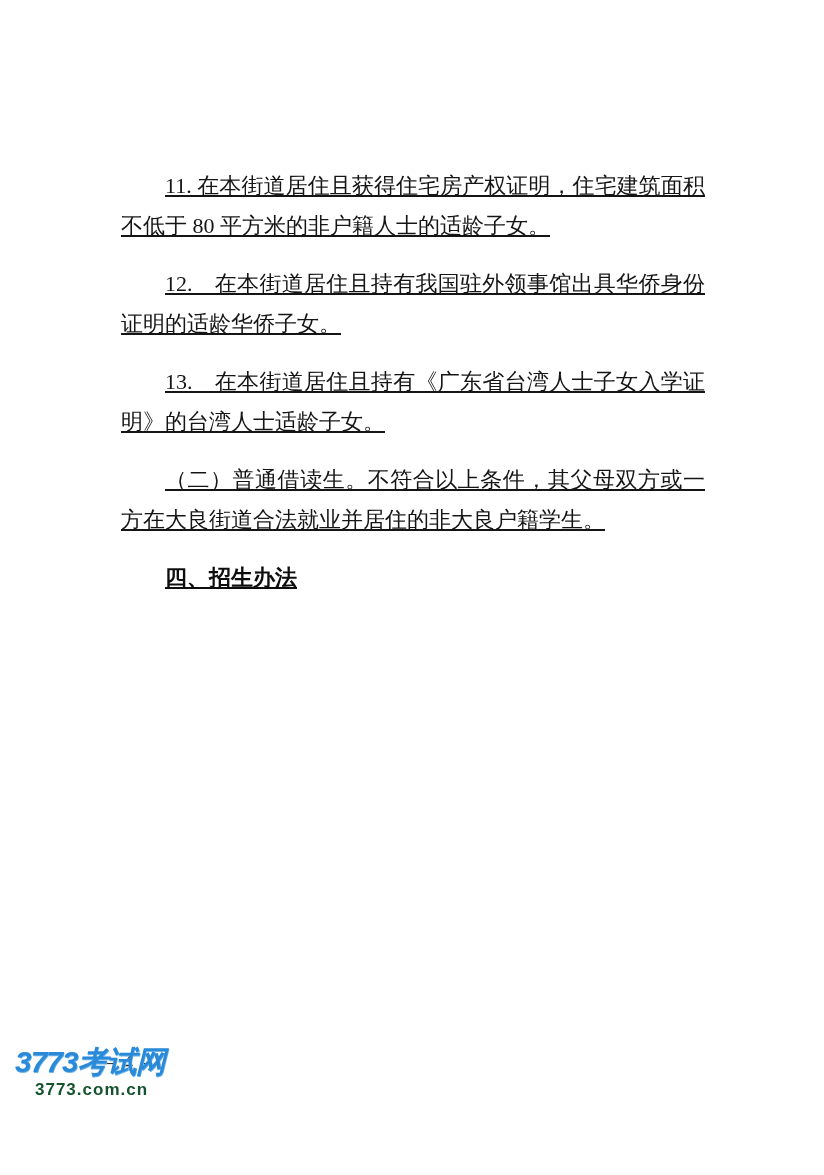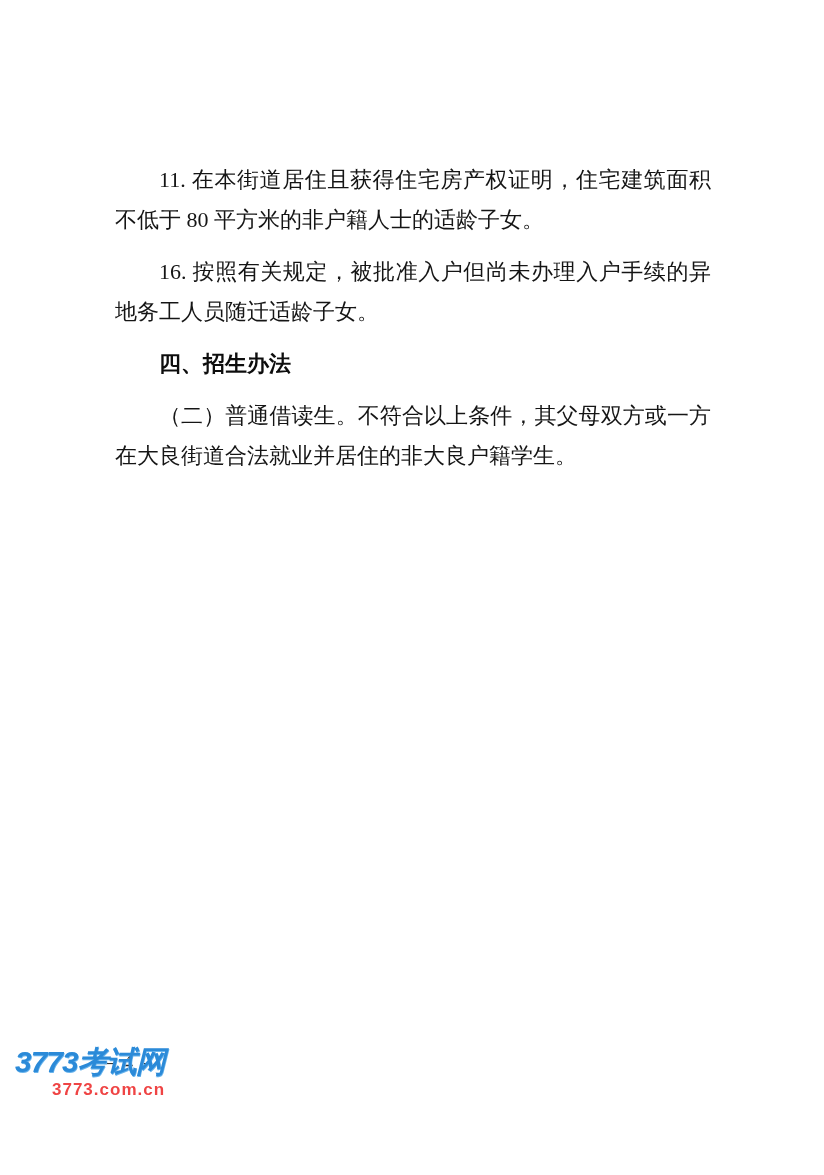--- a/index.html
+++ b/index.html
@@ -21,23 +21,24 @@
     position: absolute;
     left: 103px;
     top: 148px;
     width: 620px;
     font-size: 22px;
     line-height: 40px;
     color: #151515;
     text-align: justify;
   }
   .para {
-    margin: 12px;
+    margin: 18px;
     text-indent: 2em;
     word-break: break-all;
+    text-decoration: underline;
   }
   .para.heading {
     font-family: "Liberation Sans", "DejaVu Sans", sans-serif;
     font-weight: bold;
     text-align: left;
     color: #0d0d0d;
   }
   
   .page-number {
     position: absolute;
@@ -61,42 +62,43 @@
     font-size: 30px;
     line-height: 34px;
     font-weight: bold;
     font-style: italic;
     letter-spacing: -1px;
     color: #2b8ad8;
     text-shadow: 0.5px 0.5px 0 #6ab4ec;
     white-space: nowrap;
   }
   .logo-domain {
-    margin-left: 37px;
+    margin-left: 20px;
     margin-top: 1px;
     font-family: "Liberation Sans", "DejaVu Sans", sans-serif;
     font-size: 17px;
     line-height: 20px;
     font-weight: bold;
     letter-spacing: 1px;
-    color: #ef4444;
+    color: #14532d;
     white-space: nowrap;
   }
 </style>
 </head>
 <body>
 
 <div class="page">
 
   <main class="content">
 
   <p class="para">11. 在本街道居住且获得住宅房产权证明，住宅建筑面积不低于 80 平方米的非户籍人士的适龄子女。</p>
-      <p class="para">16. 按照有关规定，被批准入户但尚未办理入户手续的异地务工人员随迁适龄子女。</p>
+      <p class="para">12. 在本街道居住且持有我国驻外领事馆出具华侨身份证明的适龄华侨子女。</p>
+      <p class="para">13. 在本街道居住且持有《广东省台湾人士子女入学证明》的台湾人士适龄子女。</p>
+      <p class="para">（二）普通借读生。不符合以上条件，其父母双方或一方在大良街道合法就业并居住的非大良户籍学生。</p>
       <p class="para heading">四、招生办法</p>
-      <p class="para">（二）普通借读生。不符合以上条件，其父母双方或一方在大良街道合法就业并居住的非大良户籍学生。</p>
     </main>
 
   <div class="page-number">– 4 –</div>
 
   <div class="logo">
     <div class="logo-main">3773考试网</div>
     <div class="logo-domain">3773.com.cn</div>
   </div>
 
 </div>

